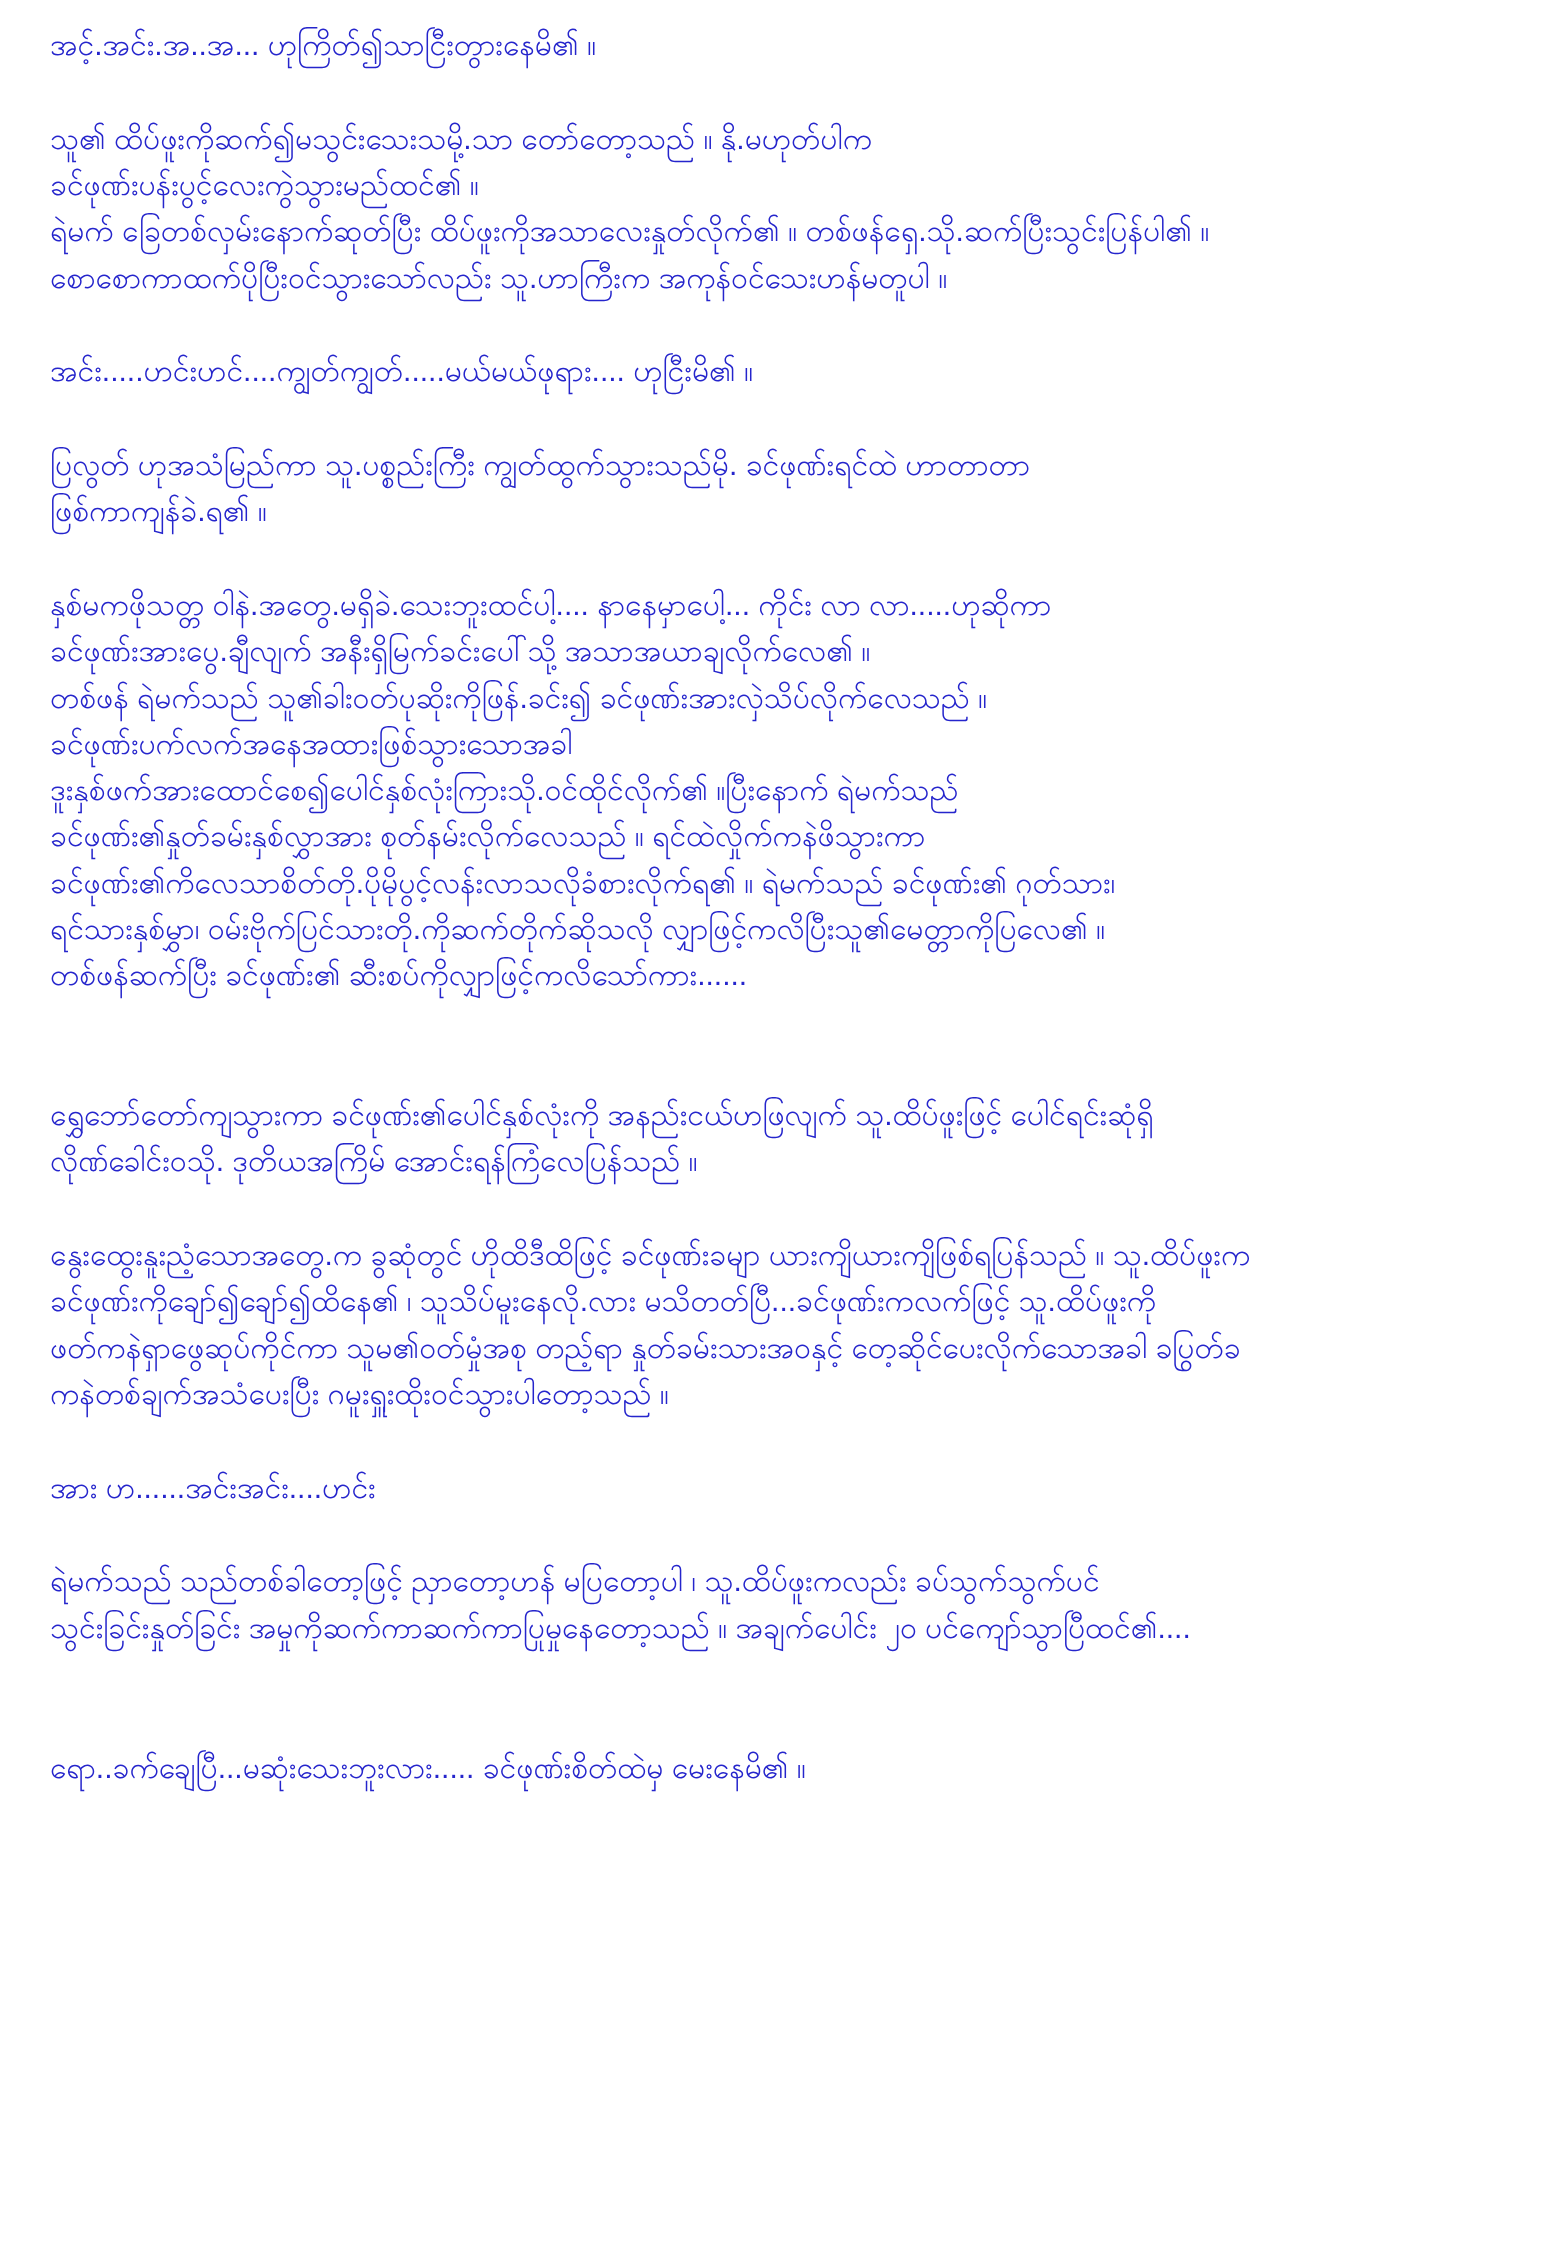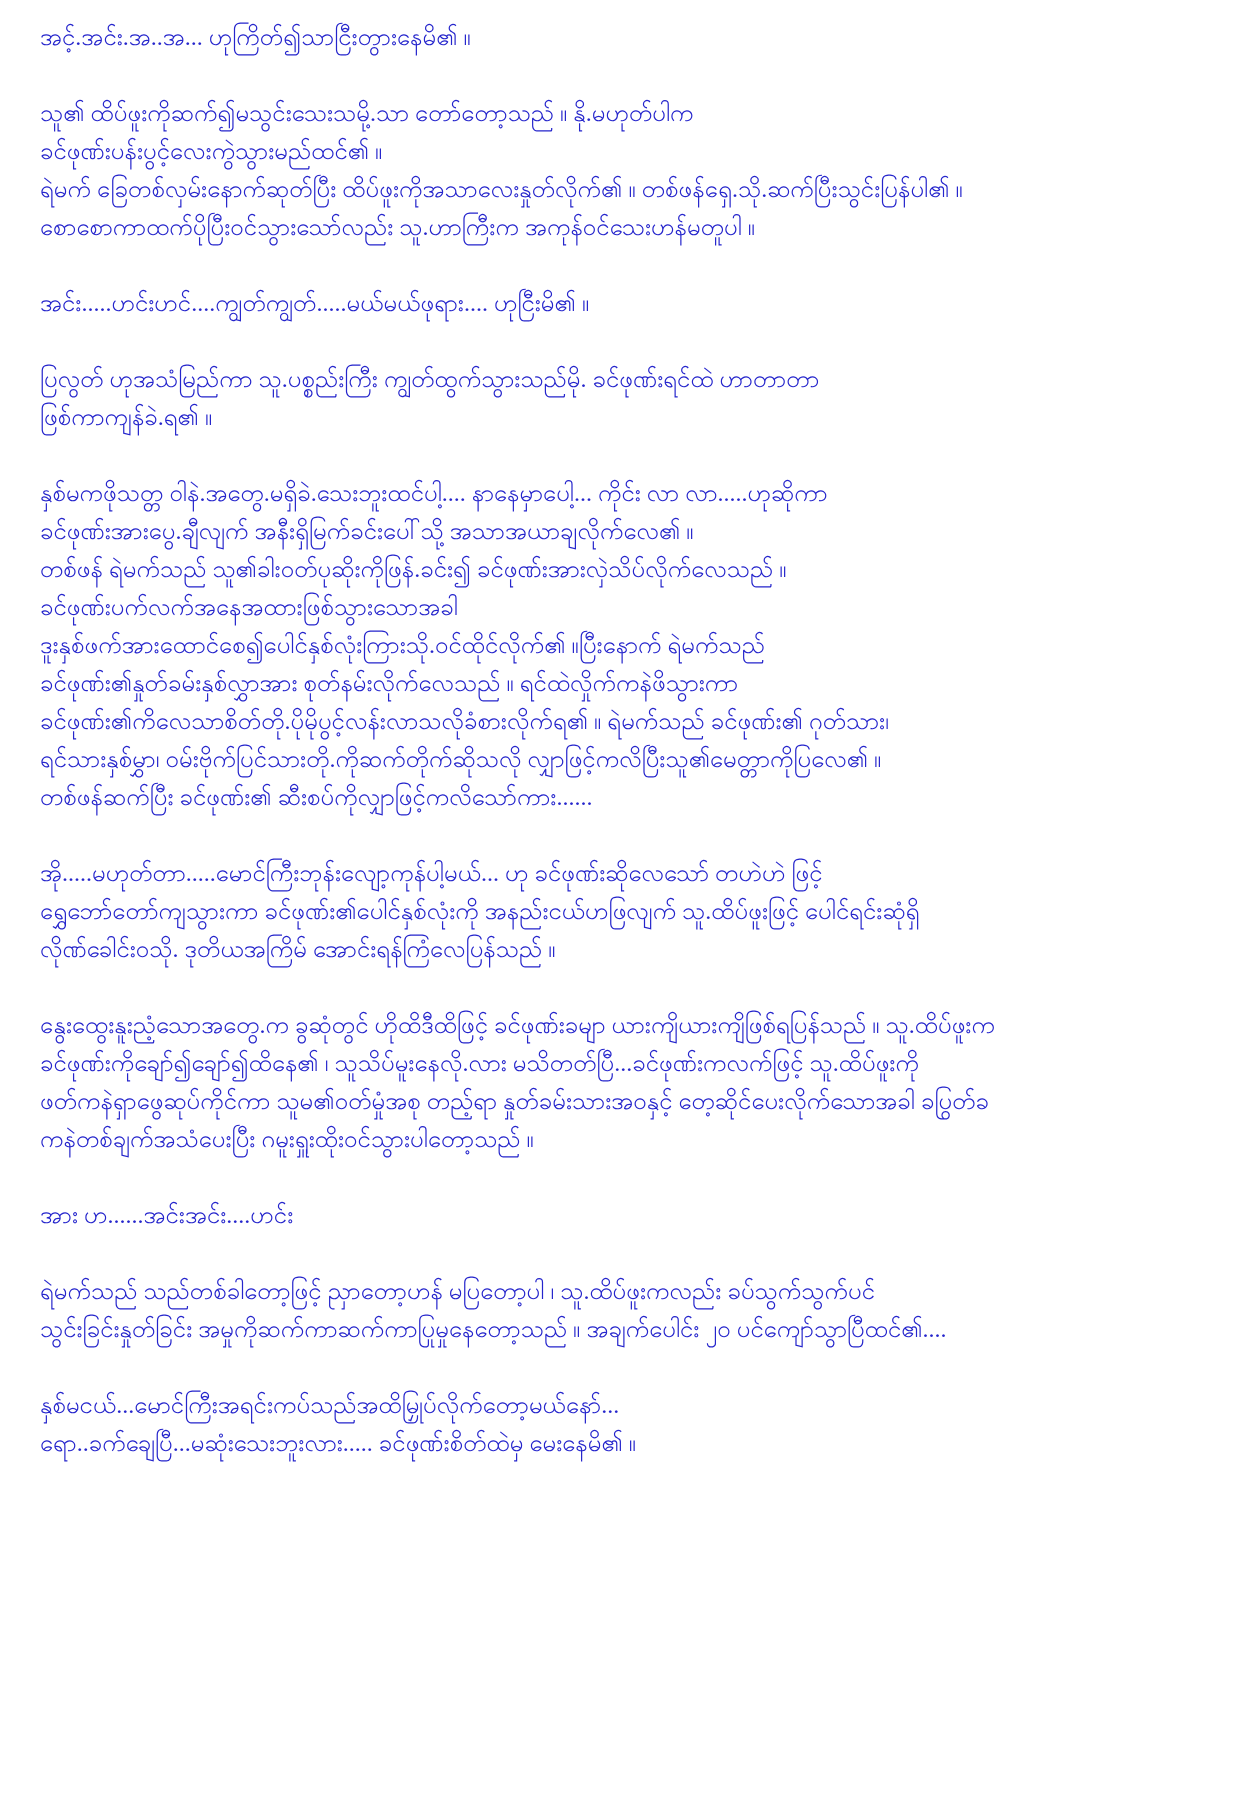--- a/index.html
+++ b/index.html
@@ -18,30 +18,29 @@
     color: #2525cc;
     font-size: 24px;
     line-height: 37px;
   }
   .para {
     margin: 0 0 38px 0;
   }
   .line {
     white-space: pre-wrap;
     word-break: break-word;
-    font-family: Liberation Serif, serif;
   }
 </style>
 </head>
 <body style="background: rgb(255, 255, 255);">
 
 <div class="doc" style="color: rgb(37, 37, 204);">
     <p class="para"><span class="line">အင့်.အင်း.အ..အ... ဟုကြိတ်၍သာငြီးတွားနေမိ၏ ။</span></p>
     <p class="para"><span class="line">သူ၏ ထိပ်ဖူးကိုဆက်၍မသွင်းသေးသမို့.သာ တော်တော့သည် ။ နို.မဟုတ်ပါက</span><br><span class="line">ခင်ဖုဏ်းပန်းပွင့်လေးကွဲသွားမည်ထင်၏ ။</span><br><span class="line">ရဲမက် ခြေတစ်လှမ်းနောက်ဆုတ်ပြီး ထိပ်ဖူးကိုအသာလေးနှုတ်လိုက်၏ ။ တစ်ဖန်ရှေ.သို.ဆက်ပြီးသွင်းပြန်ပါ၏ ။</span><br><span class="line">စောစောကာထက်ပိုပြီးဝင်သွားသော်လည်း သူ.ဟာကြီးက အကုန်ဝင်သေးဟန်မတူပါ ။</span></p>
     <p class="para"><span class="line">အင်း.....ဟင်းဟင်....ကျွတ်ကျွတ်.....မယ်မယ်ဖုရား.... ဟုငြီးမိ၏ ။</span><br></p>
     <p class="para"><span class="line">ပြလွတ် ဟုအသံမြည်ကာ သူ.ပစ္စည်းကြီး ကျွတ်ထွက်သွားသည်မို. ခင်ဖုဏ်းရင်ထဲ ဟာတာတာ</span><br><span class="line">ဖြစ်ကာကျန်ခဲ.ရ၏ ။</span></p>
     <p class="para"><span class="line">နှစ်မကဖိုသတ္တ ဝါနဲ.အတွေ.မရှိခဲ.သေးဘူးထင်ပါ့.... နာနေမှာပေါ့... ကိုင်း လာ လာ.....ဟုဆိုကာ</span><br><span class="line">ခင်ဖုဏ်းအားပွေ.ချီလျက် အနီးရှိမြက်ခင်းပေါ်သို့ အသာအယာချလိုက်လေ၏ ။</span><br><span class="line">တစ်ဖန် ရဲမက်သည် သူ၏ခါးဝတ်ပုဆိုးကိုဖြန်.ခင်း၍ ခင်ဖုဏ်းအားလှဲသိပ်လိုက်လေသည် ။</span><br><span class="line">ခင်ဖုဏ်းပက်လက်အနေအထားဖြစ်သွားသောအခါ</span><br><span class="line">ဒူးနှစ်ဖက်အားထောင်စေ၍ပေါင်နှစ်လုံးကြားသို.ဝင်ထိုင်လိုက်၏ ။ပြီးနောက် ရဲမက်သည်</span><br><span class="line">ခင်ဖုဏ်း၏နှုတ်ခမ်းနှစ်လွှာအား စုတ်နမ်းလိုက်လေသည် ။ ရင်ထဲလှိုက်ကနဲဖိသွားကာ</span><br><span class="line">ခင်ဖုဏ်း၏ကိလေသာစိတ်တို.ပိုမိုပွင့်လန်းလာသလိုခံစားလိုက်ရ၏ ။ ရဲမက်သည် ခင်ဖုဏ်း၏ ဂုတ်သား၊</span><br><span class="line">ရင်သားနှစ်မွှာ၊ ဝမ်းဗိုက်ပြင်သားတို.ကိုဆက်တိုက်ဆိုသလို လျှာဖြင့်ကလိပြီးသူ၏မေတ္တာကိုပြလေ၏ ။</span><br><span class="line">တစ်ဖန်ဆက်ပြီး ခင်ဖုဏ်း၏ ဆီးစပ်ကိုလျှာဖြင့်ကလိသော်ကား......</span></p>
-    <p class="para"><span class="line">အို.....မဟုတ်တာ.....မောင်ကြီးဘုန်းလျော့ကုန်ပါ့မယ်... ဟု ခင်ဖုဏ်းဆိုလေသော် တဟဲဟဲ ဖြင့်</span><br><span class="line">ရွှေဘော်တော်ကျသွားကာ ခင်ဖုဏ်း၏ပေါင်နှစ်လုံးကို အနည်းငယ်ဟဖြလျက် သူ.ထိပ်ဖူးဖြင့် ပေါင်ရင်းဆုံရှိ</span><br><span class="line">လိုဏ်ခေါင်းဝသို. ဒုတိယအကြိမ် အောင်းရန်ကြံလေပြန်သည် ။</span></p>
+    <p class="para"><br><span class="line">ရွှေဘော်တော်ကျသွားကာ ခင်ဖုဏ်း၏ပေါင်နှစ်လုံးကို အနည်းငယ်ဟဖြလျက် သူ.ထိပ်ဖူးဖြင့် ပေါင်ရင်းဆုံရှိ</span><br><span class="line">လိုဏ်ခေါင်းဝသို. ဒုတိယအကြိမ် အောင်းရန်ကြံလေပြန်သည် ။</span></p>
     <p class="para"><span class="line">နွေးထွေးနူးညံ့သောအတွေ.က ခွဆုံတွင် ဟိုထိဒီထိဖြင့် ခင်ဖုဏ်းခမျာ ယားကျိယားကျိဖြစ်ရပြန်သည် ။ သူ.ထိပ်ဖူးက</span><br><span class="line">ခင်ဖုဏ်းကိုချော်၍ချော်၍ထိနေ၏ ၊ သူသိပ်မူးနေလို.လား မသိတတ်ပြီ...ခင်ဖုဏ်းကလက်ဖြင့် သူ.ထိပ်ဖူးကို</span><br><span class="line">ဖတ်ကနဲရှာဖွေဆုပ်ကိုင်ကာ သူမ၏ဝတ်မှုံအစု တည့်ရာ နှုတ်ခမ်းသားအဝနှင့် တေ့ဆိုင်ပေးလိုက်သောအခါ ခပြွတ်ခ</span><br><span class="line">ကနဲတစ်ချက်အသံပေးပြီး ဂမူးရှူးထိုးဝင်သွားပါတော့သည် ။</span></p>
     <p class="para"><span class="line">အား ဟ......အင်းအင်း....ဟင်း</span></p>
     <p class="para"><span class="line">ရဲမက်သည် သည်တစ်ခါတော့ဖြင့် ညှာတော့ဟန် မပြတော့ပါ ၊ သူ.ထိပ်ဖူးကလည်း ခပ်သွက်သွက်ပင်</span><br><span class="line">သွင်းခြင်းနှုတ်ခြင်း အမှုကိုဆက်ကာဆက်ကာပြုမှုနေတော့သည် ။ အချက်ပေါင်း ၂၀ ပင်ကျော်သွာပြီထင်၏....</span><br></p>
-    <p class="para"><span class="line">နှစ်မငယ်...မောင်ကြီးအရင်းကပ်သည်အထိမြှုပ်လိုက်တော့မယ်နော်...</span><br><span class="line">ရော..ခက်ချေပြီ...မဆုံးသေးဘူးလား..... ခင်ဖုဏ်းစိတ်ထဲမှ မေးနေမိ၏ ။</span><br></p>
+    <p class="para"><br><span class="line">ရော..ခက်ချေပြီ...မဆုံးသေးဘူးလား..... ခင်ဖုဏ်းစိတ်ထဲမှ မေးနေမိ၏ ။</span><br></p>
   </div>
 
 </body></html>

